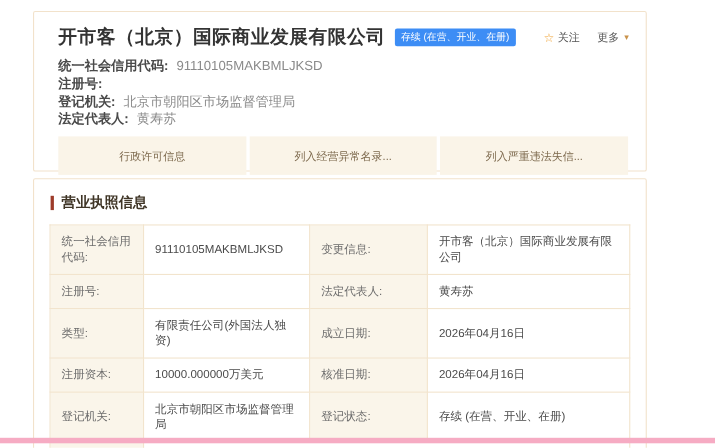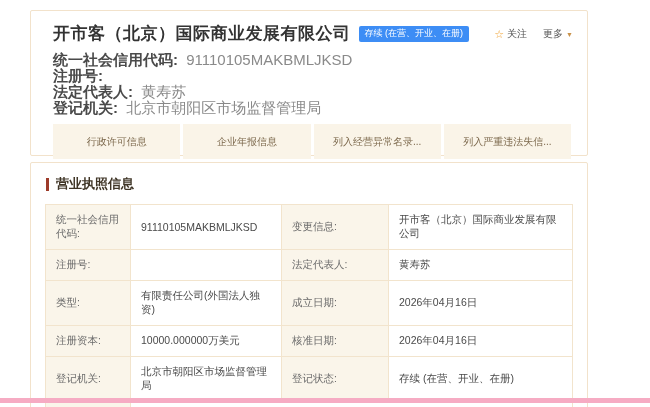--- a/index.html
+++ b/index.html
@@ -23,21 +23,21 @@
     padding:3px 6px 4px; border-radius:2px; white-space:nowrap;
   }
   .header-actions {
     position:absolute; right:14px; top:16px; display:flex; gap:16px;
     font-size:10px; color:#555;
   }
   .action-btn { display:flex; align-items:center; gap:3px; cursor:pointer; }
   .star-icon { color:#f0a63c; font-size:11px; }
   .caret-icon { color:#c9924a; font-size:7px; }
   .info-lines { margin-top:7px; }
-  .info-line { font-size:15px; line-height:16px; white-space:nowrap; }
+  .info-line { font-size:12px; line-height:16px; white-space:nowrap; }
   .info-line .lbl { font-weight:bold; color:#4a4a4a; }
   .info-line .val { color:#8a8a8a; margin-left:4px; }
   .tabs { display:flex; gap:3px; margin-top:8px; }
   .tab {
     flex:1; height:35px; background:#faf4e8; color:#7c684c; font-size:10px;
     display:flex; align-items:center; justify-content:center; cursor:pointer;
     white-space:nowrap; overflow:hidden;
   }
   
   .section-card { top:162px; height:320px; padding:10px 14px; }
@@ -76,32 +76,31 @@
   <div class="info-lines">
     <div class="info-line">
       <span class="lbl">统一社会信用代码:</span>
       <span class="val">91110105MAKBMLJKSD</span>
     </div>
     <div class="info-line">
       <span class="lbl">注册号:</span>
       <span class="val"></span>
     </div>
     <div class="info-line">
+      <span class="lbl">登记机关:</span>
+      <span class="val">北京市朝阳区市场监督管理局</span>
+    </div>
+    <div class="info-line">
       <span class="lbl">法定代表人:</span>
       <span class="val">黄寿苏</span>
-    </div>
-    <div class="info-line">
-      <span class="lbl">登记机关:</span>
-      <span class="val">北京市朝阳区市场监督管理局</span>
     </div>
   </div>
 
   <div class="tabs">
     <div class="tab">行政许可信息</div>
-    <div class="tab">企业年报信息</div>
     <div class="tab">列入经营异常名录...</div>
     <div class="tab">列入严重违法失信...</div>
   </div>
 </div>
 
 <div class="card section-card">
   <div class="section-title">
     <span class="section-bar"></span>
     <span>营业执照信息</span>
   </div>

